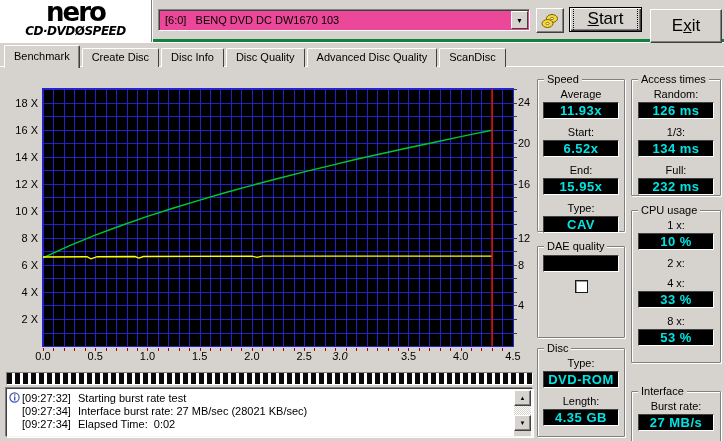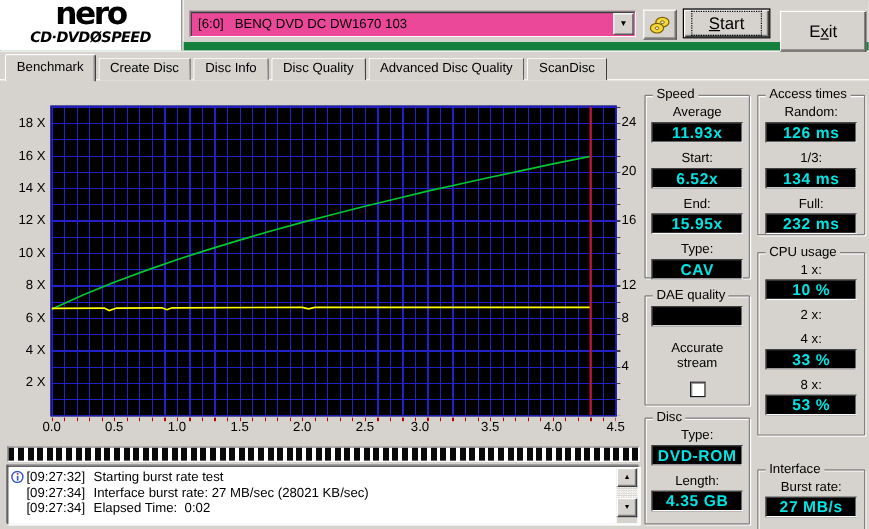--- a/index.html
+++ b/index.html
@@ -4,42 +4,42 @@
 <style>
   * { box-sizing: border-box; }
   html,body { margin:0; padding:0; }
   body {
     width:724px; height:441px; position:relative; overflow:hidden;
     background:#D6D3CE; font-family:"Liberation Sans", sans-serif;
     color:#000; font-size:11px; -webkit-font-smoothing:none;
   }
   
   .banner { position:absolute; left:0; top:0; width:724px; height:42px; background:#D6D3CE;
-            border-bottom:7px solid #15803d; box-shadow:0 1px 0 #fff; }
+            border-bottom:3px solid #15803d; box-shadow:0 1px 0 #fff; }
   .logo-box { position:absolute; left:0; top:0; width:152px; height:42px; background:#fff;
               border-right:1px solid #808080; box-shadow:1px 0 0 #fff; text-align:center; }
   .logo-nero { font-family:"DejaVu Sans", sans-serif; font-weight:bold; font-size:26px;
                line-height:24px; letter-spacing:-2px; margin-top:0px; }
   .logo-sub  { font-family:"DejaVu Sans", sans-serif; font-weight:bold; font-style:italic;
                font-size:12px; letter-spacing:-0.5px; line-height:13px; margin-top:1px; }
   .logo-sub .disc { font-style:normal; }
   
   .combo { position:absolute; left:158px; top:9px; width:372px; height:22px; background:#ec4899;
            border:1px solid; border-color:#808080 #fff #fff #808080;
            box-shadow:inset 1px 1px 0 #404040; display:flex; align-items:center; }
   .combo-text { flex:1; padding-left:6px; white-space:pre; font-size:11px; }
   .combo-arrow-btn { width:17px; height:18px; margin-right:1px; background:#D6D3CE;
            border:1px solid; border-color:#fff #404040 #404040 #fff;
            display:flex; align-items:center; justify-content:center; font-size:7px; }
   
   .tool-btn { position:absolute; left:536px; top:8px; width:28px; height:25px; background:#D6D3CE;
            border:1px solid; border-color:#fff #404040 #404040 #fff;
            box-shadow:inset -1px -1px 0 #808080;
            display:flex; align-items:center; justify-content:center; padding:0; }
-  .btn { position:absolute; background:#D6D3CE; font-size:14px;
+  .btn { position:absolute; background:#D6D3CE; font-size:17px;
          display:flex; align-items:center; justify-content:center; padding:0; }
   .btn-raised { border:1px solid; border-color:#fff #404040 #404040 #fff;
                 box-shadow:inset -1px -1px 0 #808080; }
   .btn-default { border:1px solid #000; box-shadow:inset 1px 1px 0 #fff, inset -1px -1px 0 #404040,
                  inset -2px -2px 0 #808080; }
   #start-btn { left:569px; top:7px; width:73px; height:25px; }
   #start-btn .focus-rect { border:1px dotted #000; padding:1px 14px 2px 14px; }
   #exit-btn  { left:650px; top:9px; width:72px; height:34px; }
   .accel { text-decoration:underline; }
   
@@ -161,21 +161,21 @@
     <div class="tick-label tl-right" style="left: 518px; top: 177.663px;">16</div>
     <div class="tick-label tl-right" style="left: 518px; top: 232px;">12</div>
     <div class="tick-label tl-right" style="left: 518px; top: 258.831px;">8</div>
     <div class="tick-label tl-right" style="left: 518px; top: 299.416px;">4</div>
     <div class="tick-label tl-x" style="left: 31px; top: 350px;">0.0</div>
     <div class="tick-label tl-x" style="left: 83.2222px; top: 350px;">0.5</div>
     <div class="tick-label tl-x" style="left: 135.444px; top: 350px;">1.0</div>
     <div class="tick-label tl-x" style="left: 187.667px; top: 350px;">1.5</div>
     <div class="tick-label tl-x" style="left: 239.889px; top: 350px;">2.0</div>
     <div class="tick-label tl-x" style="left: 292.111px; top: 350px;">2.5</div>
-    <div class="tick-label tl-x" style="left: 338px; top: 350px;">3.0</div>
+    <div class="tick-label tl-x" style="left: 328px; top: 350px; font-style: italic;">3.0</div>
     <div class="tick-label tl-x" style="left: 396.556px; top: 350px;">3.5</div>
     <div class="tick-label tl-x" style="left: 448.778px; top: 350px;">4.0</div>
     <div class="tick-label tl-x" style="left: 501px; top: 350px;">4.5</div>
   </div>
 
 <div class="progress"></div>
 <div class="logbox">
   <div id="log-lines">
       <div class="logline"><span class="licon"><svg width="11" height="11" viewBox="0 0 11 11">
             <circle cx="5.5" cy="5.5" r="4.6" fill="#fff" stroke="#3858C8" stroke-width="1.2"></circle>
@@ -253,21 +253,20 @@
       <div class="prow">
         <div class="plabel">8 x:</div>
         <div class="lcd">53 %</div>
       </div>
     </div>
 </div>
 
 <div class="group" style="left:537px; top:246px; width:88px; height:92px">
   <div class="group-title">DAE quality</div>
   <div class="lcd"></div>
-  <div class="dae-label">Accurate<br>stream</div>
   <div class="dae-check"></div>
 </div>
 
 <div class="group" style="left:537px; top:348px; width:88px; height:89px">
   <div class="group-title">Disc</div>
   <div>
       <div class="prow">
         <div class="plabel">Type:</div>
         <div class="lcd">DVD-ROM</div>
       </div>

